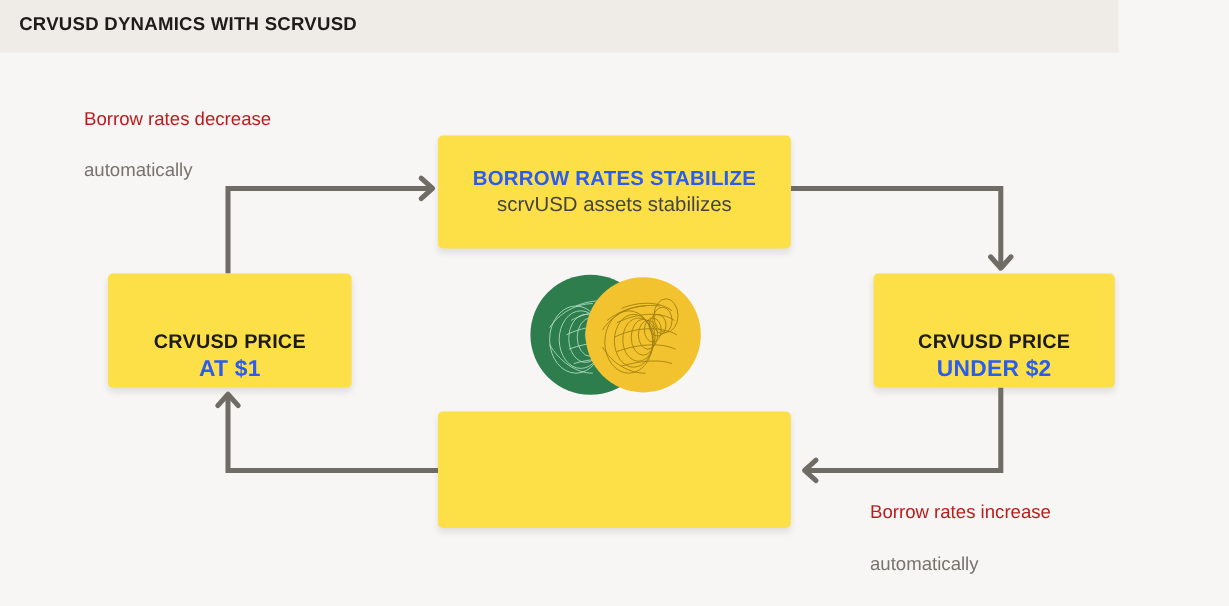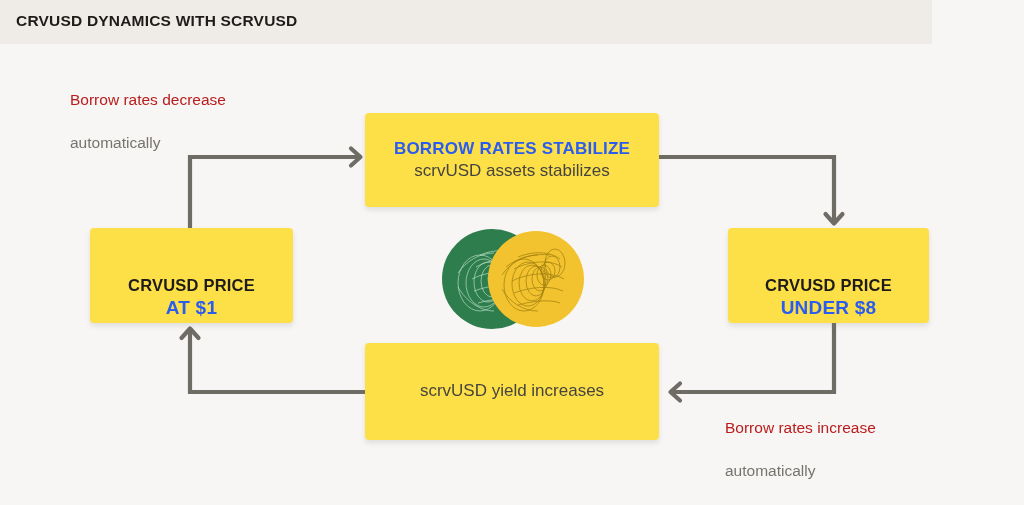--- a/index.html
+++ b/index.html
@@ -234,25 +234,24 @@
     </g>
   </svg>
 
   <div class="node" id="node-top">
     <div class="line1">BORROW RATES STABILIZE</div>
     <div class="line2">scrvUSD assets stabilizes</div>
   </div>
 
   <div class="node" id="node-right">
     <div class="line1">CRVUSD PRICE</div>
-    <div class="line2">UNDER $8</div>
+    <div class="line2">UNDER $2</div>
   </div>
 
   <div class="node" id="node-bottom">
-    <div class="line2">scrvUSD yield increases</div>
   </div>
 
   <div class="node" id="node-left">
     <div class="line1">CRVUSD PRICE</div>
     <div class="line2">AT $1</div>
   </div>
 
   <div class="annot" id="annot-tl">
     <b>Borrow rates decrease</b><br>
     <span>automatically</span>

